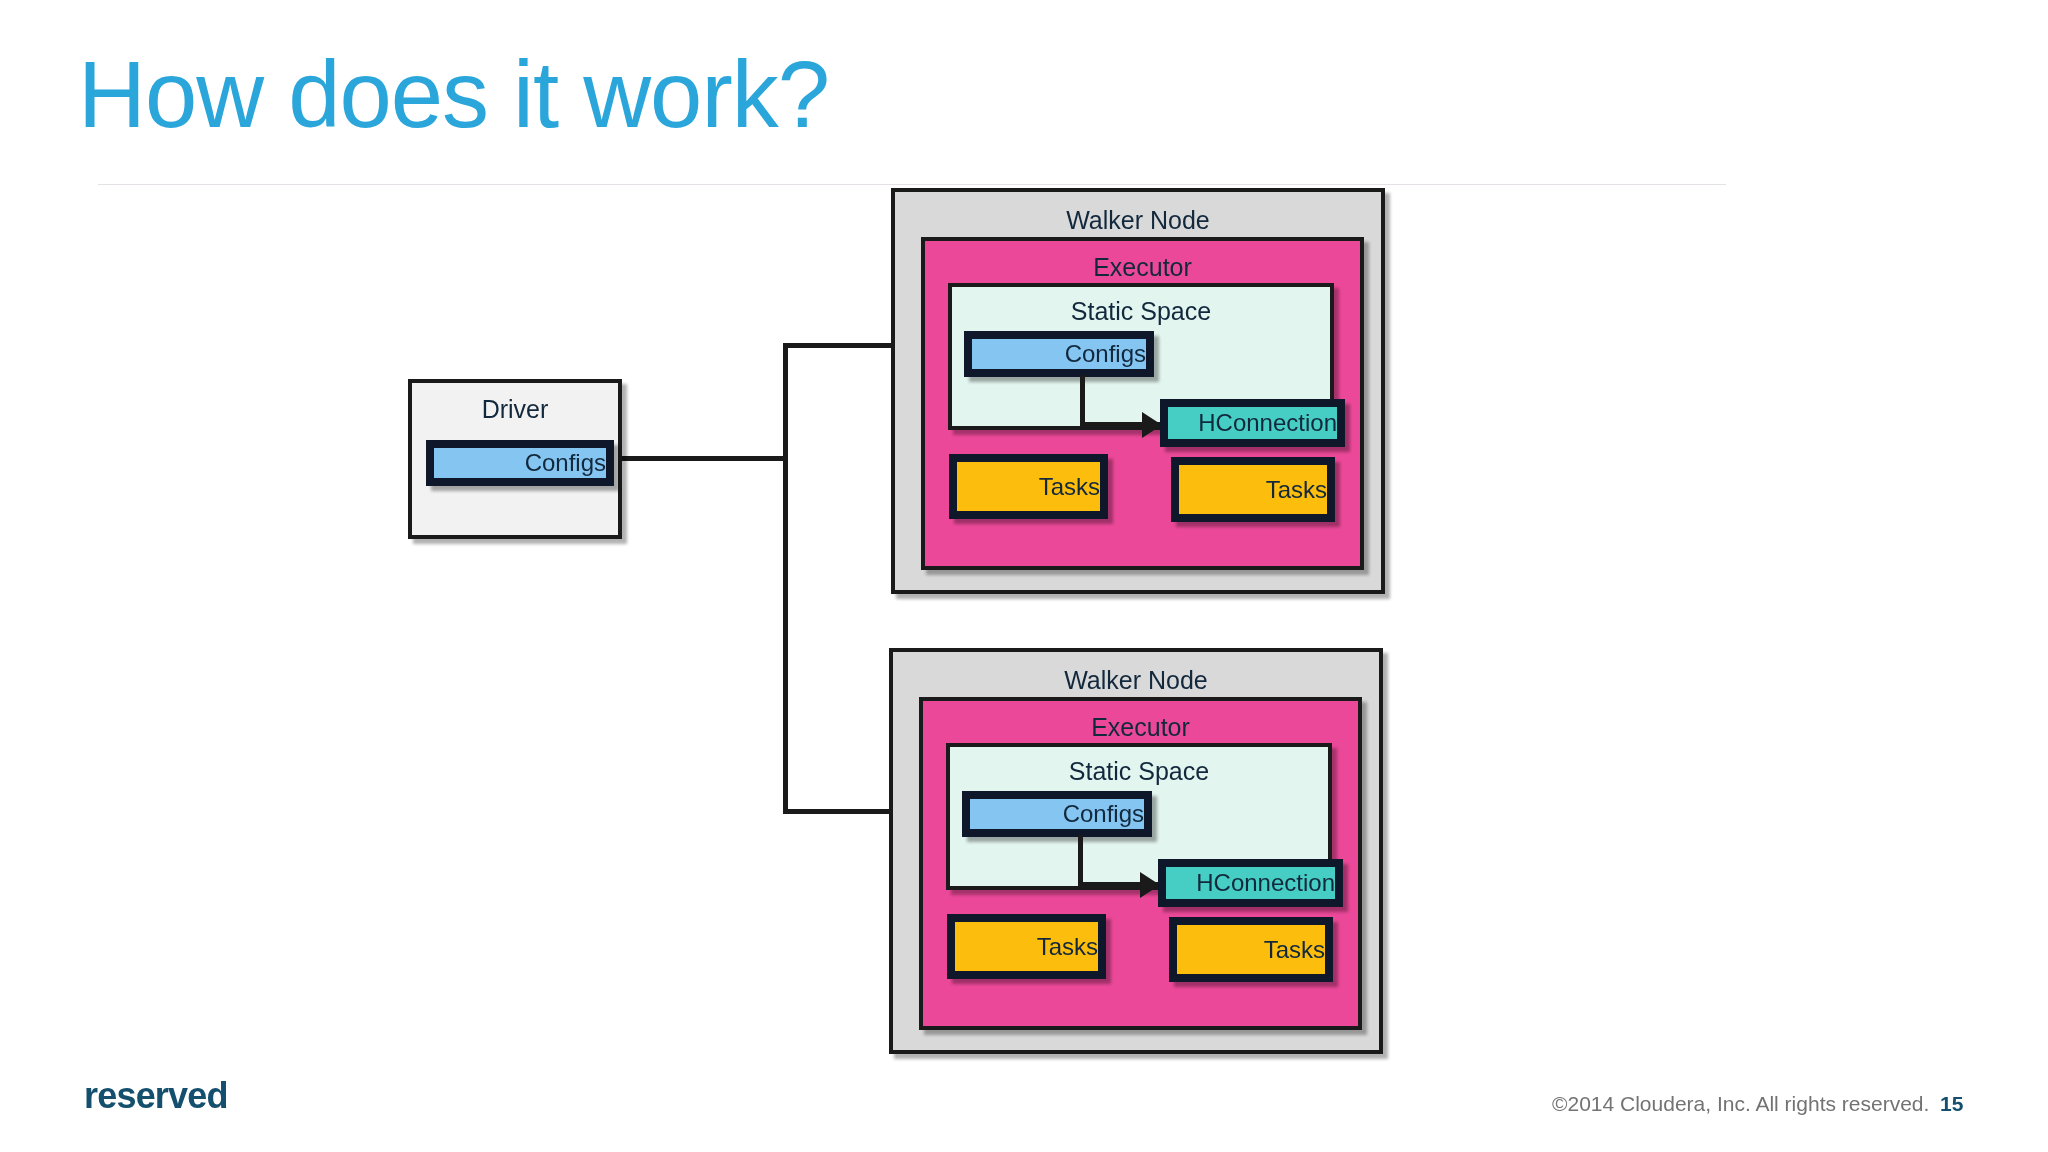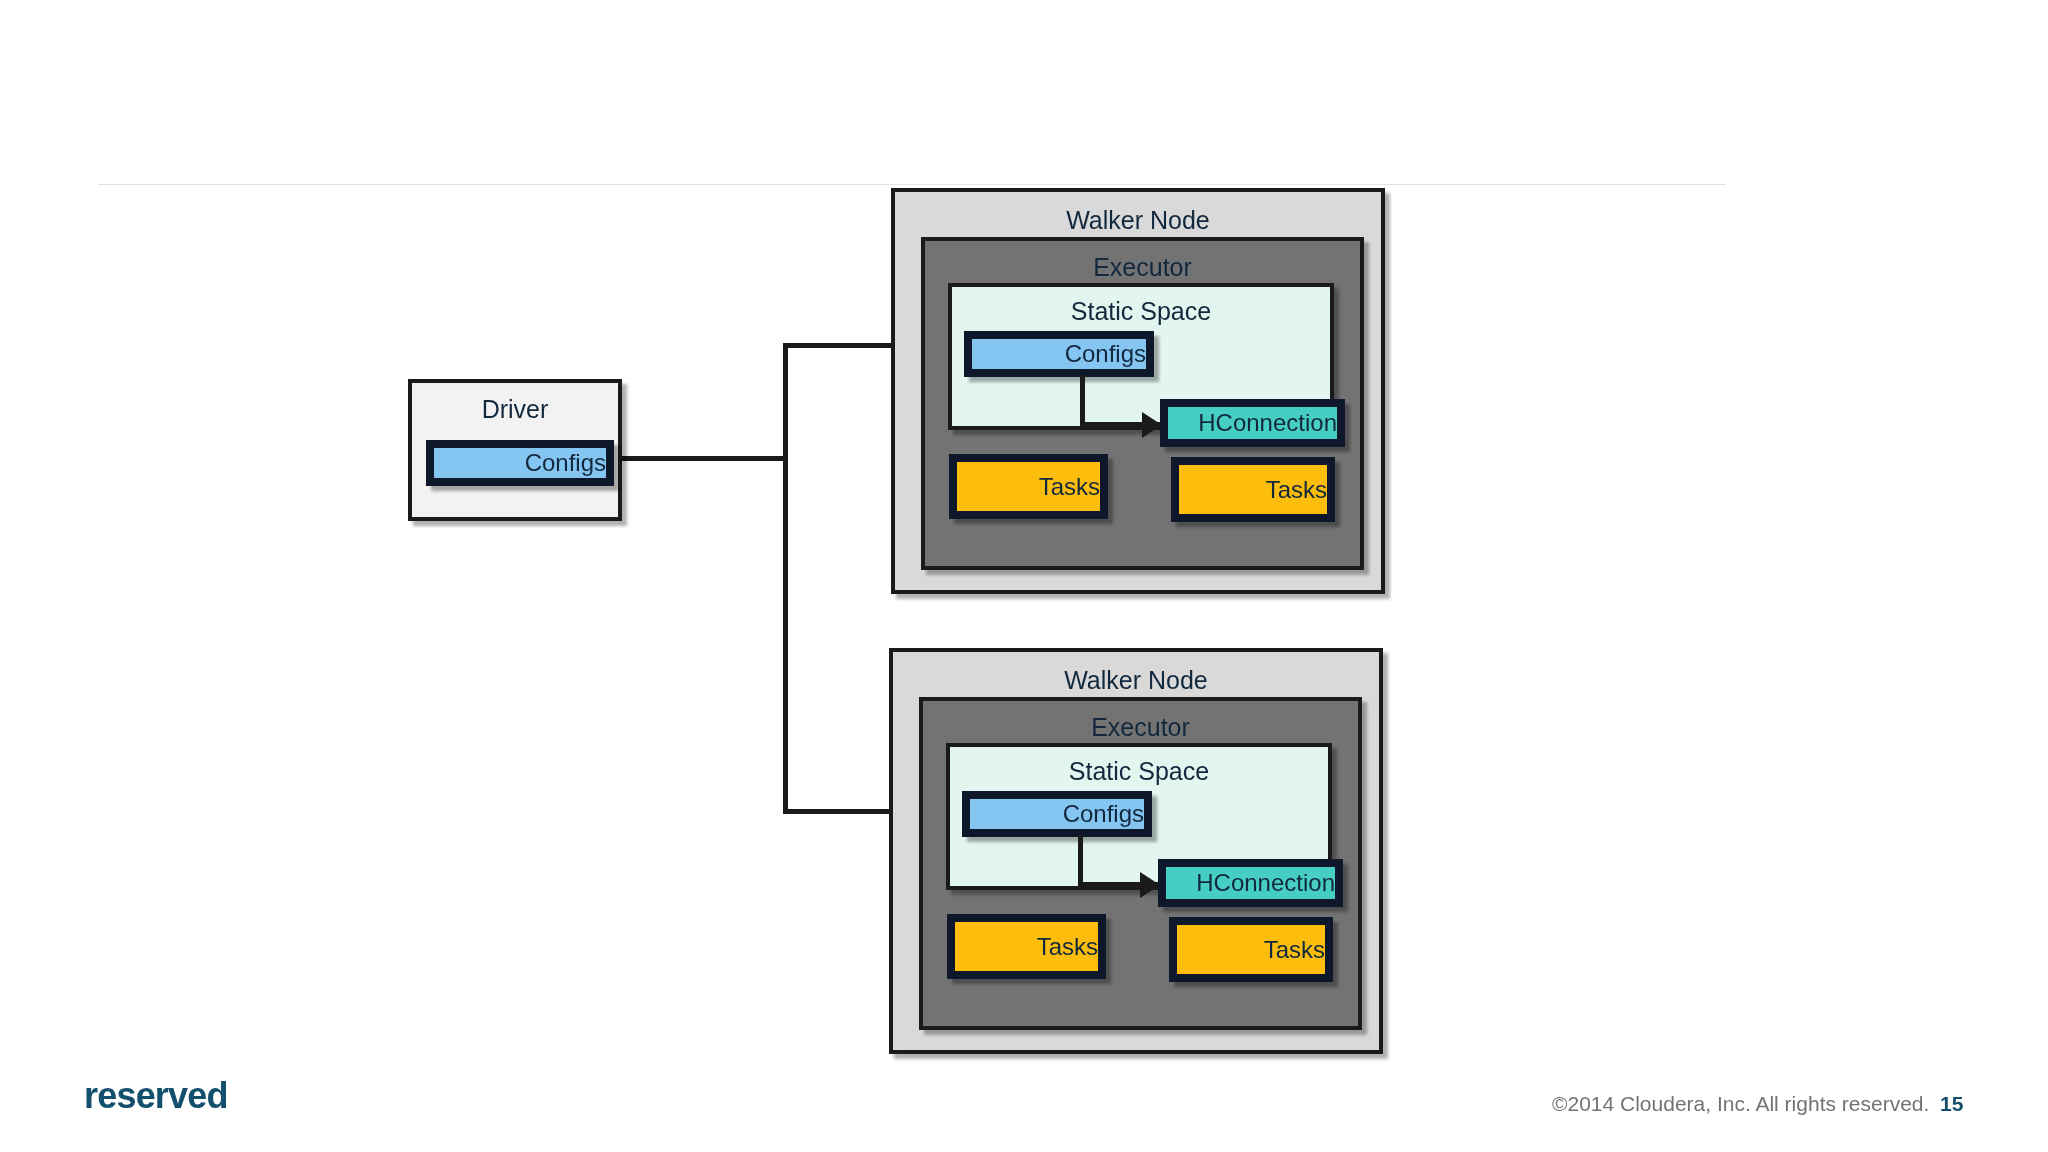--- a/index.html
+++ b/index.html
@@ -89,21 +89,21 @@
     box-shadow: 5px 5px 3px rgba(0,0,0,0.32);
     display: flex;
     align-items: center;
     justify-content: flex-end;
     color: #12283c;
     font-size: 24px;
     white-space: nowrap;
   }
 
   .walker-node  { background: #d9d9d9; }
-  .executor     { background: #737373; }
+  .executor     { background: #ec4899; }
   .static-space { background: #e3f5ef; }
   .configs      { background: #85c5f2; }
   .hconnection  { background: #46cec4; }
   .tasks        { background: #fcbd0d; }
   .driver       { background: #f2f2f2; }
 
   .wn-title { top: 14px;  font-size: 25px; }
   .ex-title { top: 12px;  font-size: 25px; }
   .ss-title { top: 10px;  font-size: 25px; }
   .dr-title { top: 12px;  font-size: 25px; }
@@ -120,33 +120,34 @@
     border-top: 13px solid transparent;
     border-bottom: 13px solid transparent;
     border-left: 20px solid #1a1a1a;
   }
 </style>
 </head>
 <body>
 
 <div id="slide">
 
+  <div id="slide-title">How does it work?</div>
   <div id="title-divider"></div>
 
   <div class="line" style="left:620px; top:456px; width:167px; height:5px;"></div>
 
   <div class="line" style="left:783px; top:343px; width:5px; height:471px;"></div>
 
   <div class="line" style="left:783px; top:343px; width:176px; height:5px;"></div>
   <div class="arrow" style="left:940px; top:332px;"></div>
 
   <div class="line" style="left:783px; top:809px; width:176px; height:5px;"></div>
   <div class="arrow" style="left:940px; top:798px;"></div>
 
-  <div class="dbox driver" style="left:408px; top:379px; width:214px; height:142px;">
+  <div class="dbox driver" style="left:408px; top:379px; width:214px; height:160px;">
     <div class="box-title dr-title">Driver</div>
     <div class="leafbox configs" style="left:14px; top:57px; width:188px; height:46px;">
       <span>Configs</span>
     </div>
   </div>
 
   <div class="dbox walker-node" style="left:891px; top:188px; width:494px; height:406px;">
     <div class="box-title wn-title">Walker Node</div>
 
     <div class="dbox executor" style="left:26px; top:45px; width:443px; height:333px;">

